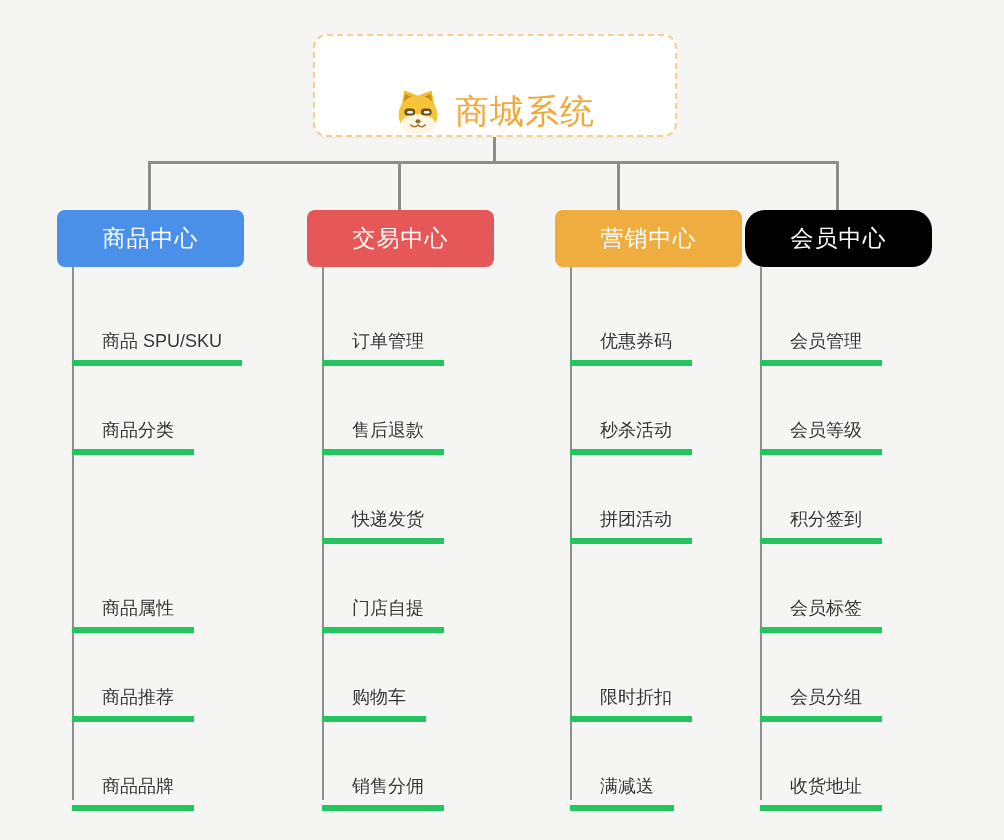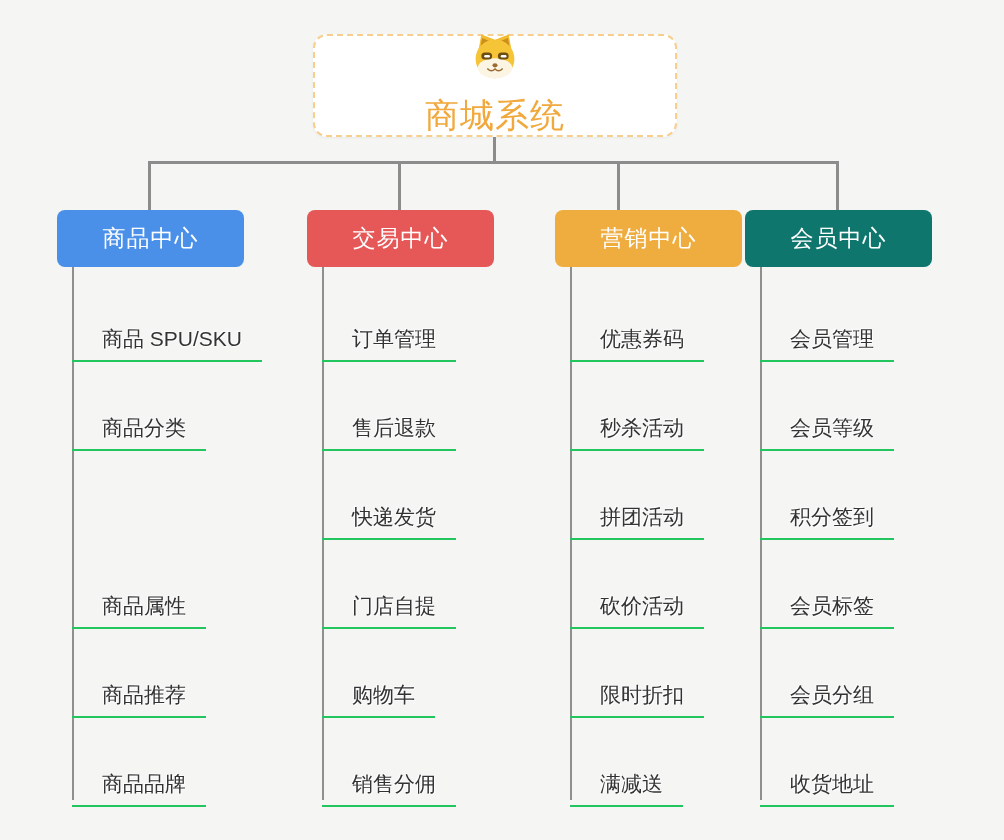--- a/index.html
+++ b/index.html
@@ -6,23 +6,22 @@
   .canvas{
     position:relative;width:1004px;height:840px;overflow:hidden;
     background:#F5F5F4;
     font-family:"Liberation Sans","DejaVu Sans",sans-serif;
   }
   
   .root-node{
     position:absolute;left:313px;top:34px;width:364px;height:103px;
     box-sizing:border-box;background:#FFFFFF;
     border:2px dashed #F8CE8C;border-radius:14px;
-    display:flex;align-items:center;justify-content:center;gap:14px;
+    display:flex;align-items:flex-end;justify-content:center;gap:14px;
     box-shadow:0 1px 3px rgba(0,0,0,0.05);
-    flex-direction:column;
   }
   .root-title{font-size:34px;letter-spacing:1px;font-weight:500;}
   
   .line{position:absolute;background:#8C8C8C;}
   .stem{left:493px;top:137px;width:3px;height:26px;}
   .hline{left:148px;top:161px;width:691px;height:3px;}
   .drop{top:163px;width:3px;height:47px;}
   .d0{left:148px}.d1{left:398px}.d2{left:617px}.d3{left:836px}
   
   .col{position:absolute;top:210px;width:187px;}
@@ -30,22 +29,22 @@
   .branch-box{
     height:57px;border-radius:8px;color:#FFFFFF;font-size:23px;
     display:flex;align-items:center;justify-content:center;
     letter-spacing:1px;
   }
   .child-line{position:absolute;left:15px;top:57px;width:2px;height:533px;background:#8F8F8F;}
   .leaf{
     position:absolute;left:15px;height:42px;width:max-content;
     display:flex;align-items:flex-end;
     padding:0 20px 7px 30px;
-    border-bottom:2px solid #22c55e;
-    font-size:21px;color:#333333;white-space:nowrap;
+    border-bottom:6px solid #22c55e;
+    font-size:18px;color:#333333;white-space:nowrap;
     text-shadow:1px 1px 0 rgba(255,255,255,.8),-1px -1px 0 rgba(255,255,255,.8);
   }
   .r0{top:101px}.r1{top:190px}.r2{top:279px}.r3{top:368px}.r4{top:457px}.r5{top:546px}
 </style>
 </head>
 <body>
 
 <div class="canvas">
 
   <div class="root-node">
@@ -95,27 +94,26 @@
     <div class="leaf r4">购物车</div>
     <div class="leaf r5">销售分佣</div>
   </div>
 
   <div class="col c2">
     <div class="branch-box" style="background: rgb(239, 173, 63);">营销中心</div>
     <div class="child-line"></div>
     <div class="leaf r0">优惠券码</div>
     <div class="leaf r2">拼团活动</div>
     <div class="leaf r1">秒杀活动</div>
-    <div class="leaf r3">砍价活动</div>
     <div class="leaf r4">限时折扣</div>
     <div class="leaf r5">满减送</div>
   </div>
 
   <div class="col c3">
-    <div class="branch-box" style="background: #0f766e;">会员中心</div>
+    <div class="branch-box" style="background: #000000; border-radius: 20px;">会员中心</div>
     <div class="child-line"></div>
     <div class="leaf r0">会员管理</div>
     <div class="leaf r1">会员等级</div>
     <div class="leaf r2">积分签到</div>
     <div class="leaf r3">会员标签</div>
     <div class="leaf r4">会员分组</div>
     <div class="leaf r5">收货地址</div>
   </div>
 
 </div>

